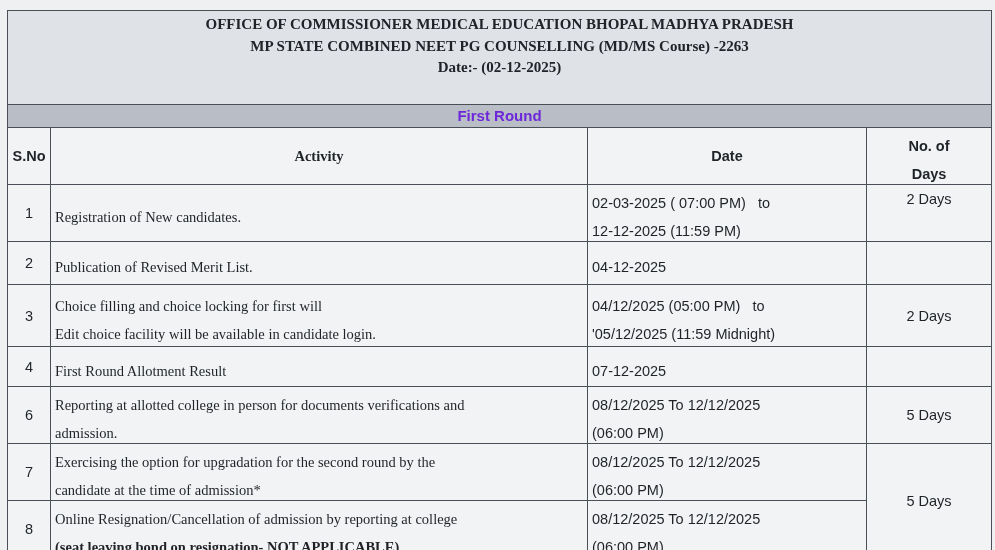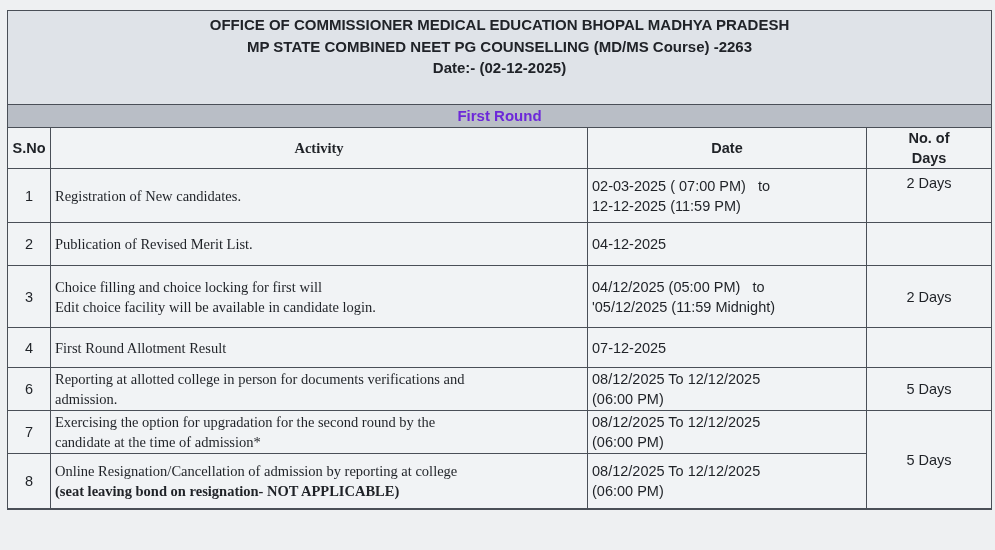--- a/index.html
+++ b/index.html
@@ -15,20 +15,21 @@
     border: 1.5px solid #4a4f57;
     background: #f1f3f5;
   }
   .header {
     background: #dfe3e8;
     border-bottom: 1.5px solid #4a4f57;
     text-align: center;
     padding: 3px 0 4px 0;
     height: 94px;
     box-sizing: border-box;
+    font-family: Liberation Serif, serif;
   }
   .header div { font-weight: bold; font-size: 15px; line-height: 21.5px; color: #202328; }
   .round-bar {
     background: #b9bec6;
     border-bottom: 1.5px solid #4a4f57;
     text-align: center;
     font-weight: bold; font-size: 15px;
     height: 22px; line-height: 22px;
     color: #6d28d9;
   }
@@ -50,21 +51,21 @@
   .c-days { text-align: center; }
   td.c-date, td.c-act { line-height: 20px; }
   .bold { font-weight: bold; }
   .r1 td { height: 47px; }
   .r2 td { height: 42px; }
   .r3 td { height: 61px; }
   .r4 td { height: 39px; }
   .r6 td { height: 42px; }
   .r7 td { height: 42px; }
   .r8 td { height: 54px; }
-  .line { display: block; }
+  .line { display: block; margin-top: 8px; }
 </style>
 </head>
 <body>
 
 <div class="sheet">
   <div class="header">
     <div>OFFICE OF COMMISSIONER MEDICAL EDUCATION BHOPAL MADHYA PRADESH</div>
     <div>MP STATE COMBINED NEET PG COUNSELLING (MD/MS Course) -2263</div>
     <div>Date:- (02-12-2025)</div>
   </div>

